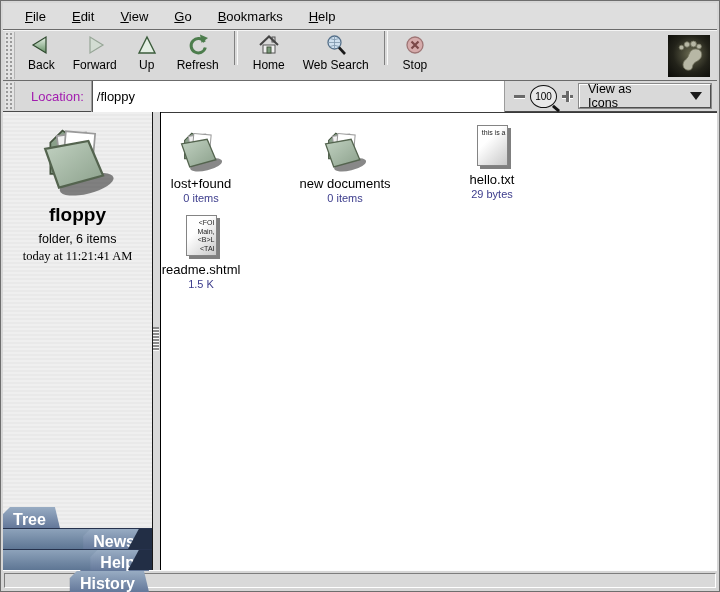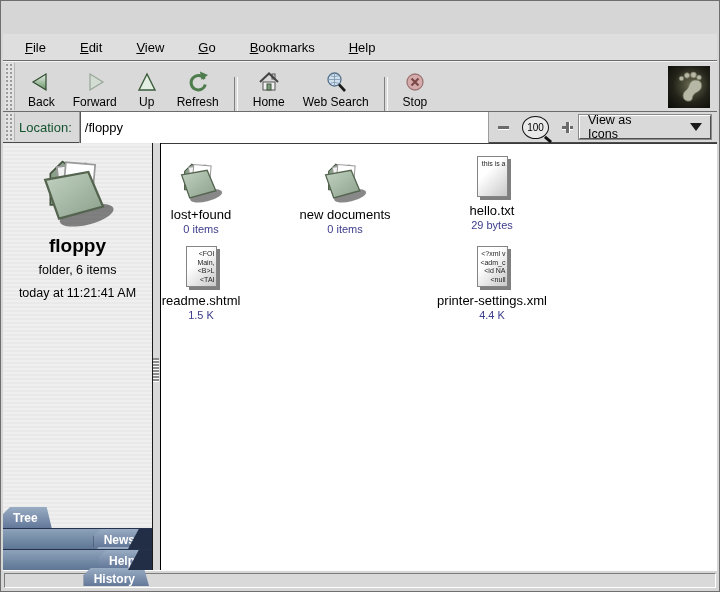--- a/index.html
+++ b/index.html
@@ -1,65 +1,65 @@
 <!DOCTYPE html>
 <html><head>
 <meta charset="utf-8">
 <style>
   html,body{margin:0;padding:0;background:#fff;font-family:"Liberation Sans",sans-serif;}
   .window{position:relative;width:720px;height:592px;box-sizing:border-box;
     border:3px solid #d6d6d6;outline:1px solid #6e6e6e;outline-offset:-1px;
     background:#d6d6d6;display:flex;flex-direction:column;}
   
   .menubar{height:26px;background:#dedede;border-bottom:1px solid #6b6b6b;
-    display:flex;align-items:center;padding-left:12px;gap:14px;flex:0 0 auto;margin-top:31px;}
+    display:flex;align-items:center;padding-left:12px;gap:6px;flex:0 0 auto;}
   .menu-item{font-size:13px;color:#000;padding:3px 10px 3px 10px;cursor:default;}
   .menu-item u{text-decoration:underline;}
   
   .toolbar{height:49px;background:#d9d9d9;border-top:1px solid #f5f5f5;border-bottom:1px solid #6b6b6b;
-    display:flex;align-items:flex-end;padding-left:2px;flex:0 0 auto;position:relative;}
+    display:flex;align-items:flex-start;padding-left:2px;flex:0 0 auto;position:relative;}
   .grip{width:9px;align-self:stretch;margin:1px 4px 1px 0;background-color:#e3e3e3;
     background-image:radial-gradient(circle at 2px 2px,#9a9a9a 1px,rgba(0,0,0,0) 1.3px);
     background-size:4px 4px;border-right:1px solid #b5b5b5;}
   .tool-btn{display:flex;flex-direction:column;align-items:center;justify-content:center;
     padding:2px 9px;gap:1px;cursor:default;}
   .tool-btn .ticon{height:24px;display:flex;align-items:center;}
   .tool-btn .tlabel{font-size:12px;color:#000;white-space:nowrap;}
   .tsep{width:2px;height:34px;border-left:1px solid #808080;border-right:1px solid #fafafa;margin:0 6px;}
   .throbber{position:absolute;right:7px;top:50%;transform:translateY(-50%);width:42px;height:42px;
     background:radial-gradient(circle at 55% 45%,#6b6b52 0%,#23231a 55%,#0a0a07 100%);}
   
   .locbar{height:30px;background:#d9d9d9;border-bottom:1px solid #4a4a4a;
     display:flex;align-items:center;flex:0 0 auto;padding-left:2px;}
-  .loc-label{font-size:13px;color:#14532d;margin:0 8px 0 0;}
+  .loc-label{font-size:13px;color:#a21caf;margin:0 8px 0 12px;}
   .loc-input{flex:1;height:20px;border:0;border-top:1px solid #555;border-left:1px solid #555;
     border-bottom:1px solid #fff;border-right:1px solid #fff;outline:1px solid #9c9c9c;outline-offset:0;
     background:#fff;font-family:"Liberation Sans",sans-serif;font-size:13px;padding:16px 4px;}
-  .zoomgrp{display:flex;align-items:center;margin:0 6px 0 10px;gap:13px;}
+  .zoomgrp{display:flex;align-items:center;margin:0 6px 0 10px;gap:5px;}
   .zminus{width:11px;height:3px;background:#6a6a6a;box-shadow:0 1px 0 #fff;}
   .zplus{position:relative;width:11px;height:11px;}
   .zplus::before{content:"";position:absolute;left:0;top:4px;width:11px;height:3px;background:#6a6a6a;box-shadow:0 1px 0 #fff;}
   .zplus::after{content:"";position:absolute;left:4px;top:0;width:3px;height:11px;background:#6a6a6a;box-shadow:1px 0 0 #fff;}
   .zmag{position:relative;width:25px;height:21px;border:1.5px solid #111;border-radius:50%;
     background:#e9e9e9;display:flex;align-items:center;justify-content:center;font-size:10px;color:#000;}
   .zmag::after{content:"";position:absolute;right:-4px;bottom:-3px;width:8px;height:3px;background:#111;transform:rotate(40deg);}
   .viewsel{width:114px;height:22px;margin-right:6px;background:#d9d9d9;
     border-top:1px solid #fff;border-left:1px solid #fff;border-bottom:1px solid #4f4f4f;border-right:1px solid #4f4f4f;
     outline:1px solid #8a8a8a;display:flex;align-items:center;justify-content:space-between;
     padding:0 8px;font-size:12.5px;color:#000;cursor:default;gap:27px;}
   .dd-arrow{width:0;height:0;border-left:6px solid transparent;border-right:6px solid transparent;border-top:8px solid #1a1a1a;}
   
   .content{flex:1;display:flex;min-height:0;}
   .sidebar{position:relative;width:149px;flex:0 0 auto;border-right:1px solid #1a1a1a;
     background:repeating-linear-gradient(0deg,#efefef 0 2px,#e9e9e9 2px 4px);
     display:flex;flex-direction:column;align-items:center;}
   .side-folder{margin-top:10px;}
   .side-title{font-size:19px;font-weight:bold;color:#000;margin-top:2px;text-align:center;}
   .side-info{font-size:12.5px;color:#000;margin-top:6px;}
-  .side-date{font-size:12.5px;color:#000;margin-top:9px;}
+  .side-date{font-size:12.5px;color:#000;margin-top:3px;font-family:Liberation Serif, serif;}
   .splitter{position:relative;width:7px;flex:0 0 auto;background:#d9d9d9;border-right:1px solid #000;}
   .split-thumb{position:absolute;left:0;top:215px;width:6px;height:24px;
     background:repeating-linear-gradient(0deg,#fafafa 0 1px,#8a8a8a 1px 3px);}
   .main{position:relative;flex:1;background:#fff;border-top:1px solid #3a3a3a;}
   
   .cell{position:absolute;width:136px;display:flex;flex-direction:column;align-items:center;cursor:default;justify-content:space-between;}
   .icon-box{height:52px;display:flex;align-items:flex-end;justify-content:center;}
   .fname{font-size:13px;color:#000;line-height:15px;white-space:nowrap;margin-top:3px;}
   .fsize{font-size:11px;color:#3c3c8c;line-height:15px;white-space:nowrap;}
   .doc-icon{position:relative;width:31px;height:41px;margin-bottom:3px;
@@ -67,21 +67,21 @@
     border:1px solid #848484;box-shadow:3px 3px 0 rgba(0,0,0,.5);
     overflow:hidden;padding-top:3px;box-sizing:border-box;}
   .doc-line{font-size:7px;line-height:8.5px;color:#222;white-space:nowrap;text-align:right;padding-right:1px;}
   
   .tabs{position:absolute;left:0;bottom:0;width:100%;}
   .tabrow{position:relative;height:21px;display:flex;align-items:flex-end;}
   .tabrow.strip{background:linear-gradient(#8da2ba,#5e7694);border-top:1px solid #26324d;height:20px;flex-direction:column;}
   .tabrow.strip::after{content:"";position:absolute;right:0;top:0;width:24px;height:100%;
     background:#222e45;clip-path:polygon(45% 0,100% 0,100% 100%,0 100%);}
   .tab{position:relative;height:21px;box-sizing:border-box;padding:4px 14px 0 10px;
-    color:#fff;font-size:12px;font-weight:bold;white-space:nowrap;
+    color:#fff;font-size:16px;font-weight:bold;white-space:nowrap;
     background:linear-gradient(#98acc3,#64789a);
     clip-path:polygon(0 100%,0 7px,7px 0,calc(100% - 5px) 0,100% 100%);
     filter:drop-shadow(1px 0 0 #26324d) drop-shadow(-1px 0 0 #26324d) drop-shadow(0 -1px 0 #26324d);
     margin-right:3px;cursor:default;}
   
   .statusbar{height:19px;flex:0 0 auto;background:#d6d6d6;border-top:1px solid #fdfdfd;padding:2px 1px 0 1px;box-sizing:border-box;}
   .status-inner{height:13px;background:#d9d9d9;border-top:1px solid #7d7d7d;border-left:1px solid #7d7d7d;
     border-bottom:1px solid #fff;border-right:1px solid #fff;font-size:11px;color:#000;padding-left:4px;}
 </style>
 </head>
@@ -290,32 +290,20 @@
             <div class="doc-line">Main,</div>
             <div class="doc-line">&lt;B&gt;L</div>
             <div class="doc-line">&lt;TAI</div>
           </div>
         </div>
         <div class="fname">readme.shtml</div>
         <div class="fsize">1.5 K</div>
       </div>
 
 
-      <div class="cell" style="left:263px;top:94px">
-        <div class="icon-box">
-          <div class="doc-icon">
-            <div class="doc-line">&lt;?xml v</div>
-            <div class="doc-line">&lt;adm_c</div>
-            <div class="doc-line">&lt;id NA</div>
-            <div class="doc-line">&lt;null</div>
-          </div>
-        </div>
-        <div class="fname">printer-settings.xml</div>
-        <div class="fsize">4.4 K</div>
-      </div>
 
     </div>
   </div>
 
   <div class="statusbar">
     <div class="status-inner"></div>
   </div>
 
 </div>
 

